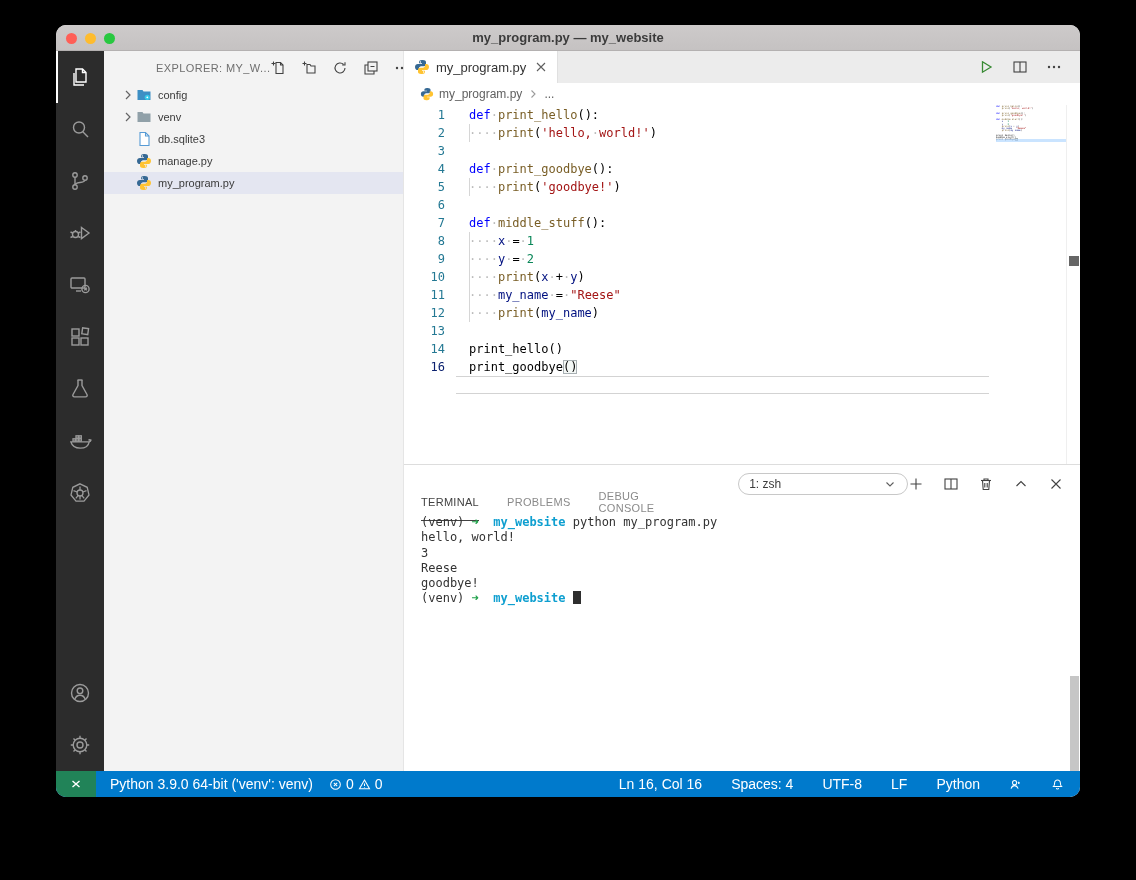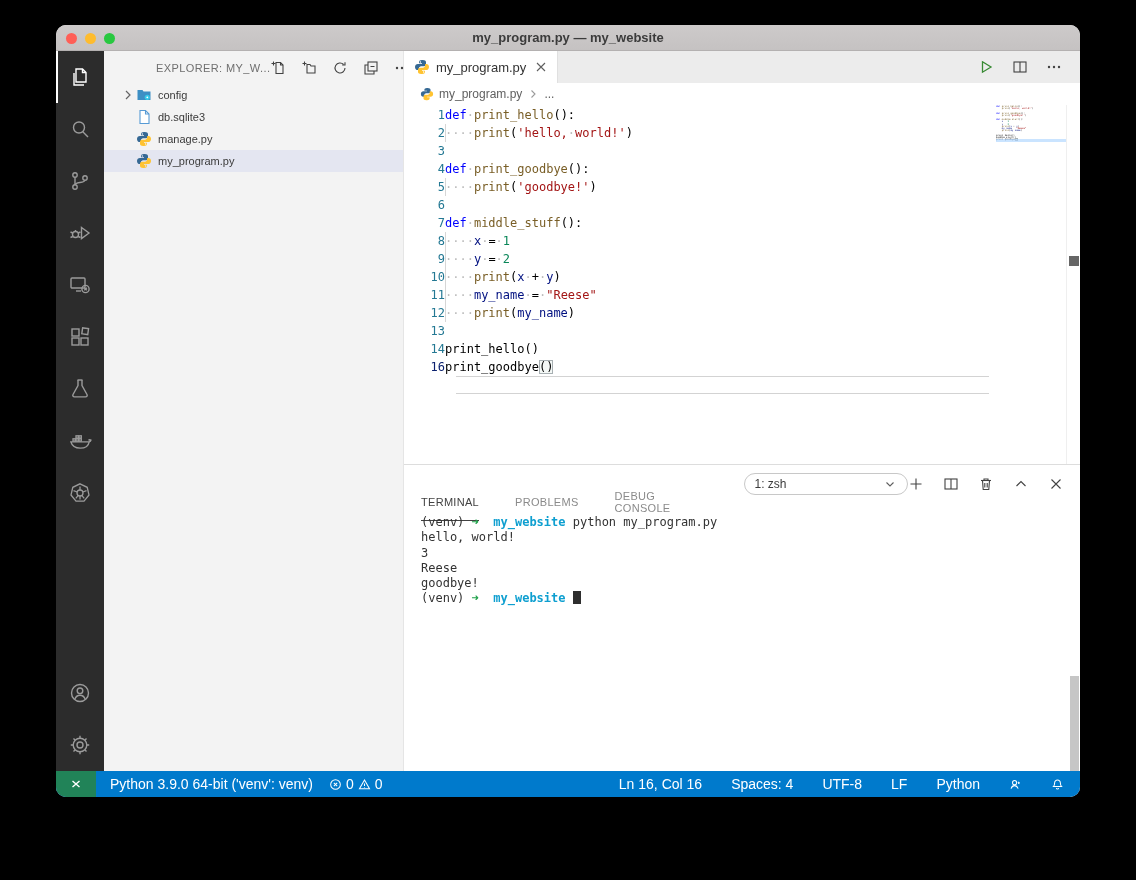--- a/index.html
+++ b/index.html
@@ -55,40 +55,40 @@
   .breadcrumb { height:22px; flex:none; display:flex; align-items:center; gap:5px; padding-left:16px;
                 font-size:12px; color:#616161; }
   .bc-sep { color:#9B9B9B; } .bc-sep svg { width:12px; height:12px; display:block; }
   .bc-item { cursor:pointer; }
 
   .editor-body { flex:1; min-height:0; display:flex; position:relative; }
   .code-col { flex:1; min-width:0; position:relative; padding-top:1px; overflow:hidden; }
   .code-line { height:18px; display:flex; align-items:center; }
   .ln { width:41px; flex:none; text-align:right; font:12px "DejaVu Sans Mono","Liberation Mono",monospace; color:#237893; }
   .ln.cur { color:#0B216F; }
-  .lc { display:block; height:18px; line-height:18px; white-space:pre; position:relative;
+  .lc { display:block; margin-left:24px; height:18px; line-height:18px; white-space:pre; position:relative;
         font:12px/18px "DejaVu Sans Mono","Liberation Mono",monospace; color:#000;text-align:center; }
   .lc.guide::before { content:""; position:absolute; left:0; top:0; bottom:0; border-left:1px solid #D6D6D6; }
   .tk-kw { color:#0000FF; } .tk-fn { color:#795E26; } .tk-str { color:#A31515; }
   .tk-num { color:#098658; } .tk-var { color:#001080; } .tk-pl { color:#000000; } .tk-ws { color:#BBBBBB; }
   .tk-bkt { outline:1px solid #A8B0B3; outline-offset:-1px; background:rgba(120,160,140,.08); }
   .current-line-border { position:absolute; left:52px; width:533px; top:271px; height:18px;
         border-top:1px solid #D3D3D3; border-bottom:1px solid #D3D3D3; pointer-events:none; }
 
   .minimap-col { width:70px; flex:none; position:relative; padding-top:1px; }
   .minimap { font:2.4px/2.2px "DejaVu Sans Mono","Liberation Mono",monospace; white-space:pre; color:#333; }
   .mm-line { position:absolute; left:0; right:0; top:34px; height:3px; background:rgba(173,214,255,.65); }
   .scroll-col { width:14px; flex:none; position:relative; border-left:1px solid #EFEFEF; }
   .cursor-marker { position:absolute; left:2px; top:151px; width:10px; height:10px; background:#666; }
 
   
   .panel { height:307px; flex:none; border-top:1px solid #DDDDDD; background:#fff; position:relative;
            display:flex; flex-direction:column; }
   .panel-header { height:38px; flex:none; display:flex; align-items:center; padding:0 16px 0 17px; }
-  .panel-tabs { display:flex; gap:36px;margin-top:36px; }
+  .panel-tabs { display:flex; gap:28px;margin-top:36px; }
   .panel-tab { height:38px; display:flex; align-items:center; font-size:11px; letter-spacing:.3px;
                color:#8A8A8A; border-bottom:1px solid transparent; cursor:pointer; }
   .panel-tab.active { color:#424242; border-bottom-color:#424242; }
   .shell-select { margin-left:40px; width:170px; height:22px; border:1px solid #C8C8C8; border-radius:11px;
                   background:#fff; display:flex; align-items:center; justify-content:space-between;
                   padding:0 10px; font-size:12px; color:#3C3C3C; cursor:pointer; }
   .shell-select svg { width:14px; height:14px; color:#5F5F5F; }
   .panel-actions { margin-left:auto; display:flex; align-items:center; gap:19px; color:#424242; }
   .panel-actions svg { width:16px; height:16px; display:block; cursor:pointer; }
   .terminal { flex:1; padding:12px 0 0 17px; font:12px/15.3px "DejaVu Sans Mono","Liberation Mono",monospace;
@@ -246,20 +246,31 @@
             <span class="fi">
                 <svg viewBox="0 0 16 16">
                   <path fill="#3D8FC4" d="M1.5 3h5l1 1.5h7V13h-13z"></path>
                   <circle cx="11.3" cy="10.3" r="2.6" fill="#35C9E8"></circle>
                   <circle cx="11.3" cy="10.3" r="0.9" fill="#fff"></circle>
                 </svg>
               </span>
             <span class="tree-label">config</span>
           </div>
           <div class="tree-item">
+            <span class="tw"><svg viewBox="0 0 16 16" fill="none" stroke="currentColor" stroke-width="1.2">
+                  <path d="M6 4l4 4-4 4"></path>
+                </svg></span>
+            <span class="fi">
+                <svg viewBox="0 0 16 16">
+                  <path fill="#90A0A8" d="M1.5 3h5l1 1.5h7V13h-13z"></path>
+                </svg>
+              </span>
+            <span class="tree-label">venv</span>
+          </div>
+          <div class="tree-item">
             <span class="tw"></span>
             <span class="fi">
                 <svg viewBox="0 0 16 16">
                   <path d="M4 1.5h5.5L13 5v9.5H4z" fill="#fff" stroke="#579BD5" stroke-width="1.1"></path>
                   <path d="M9.5 1.5V5H13" fill="none" stroke="#579BD5" stroke-width="1.1"></path>
                 </svg>
               </span>
             <span class="tree-label">db.sqlite3</span>
           </div>
           <div class="tree-item">

